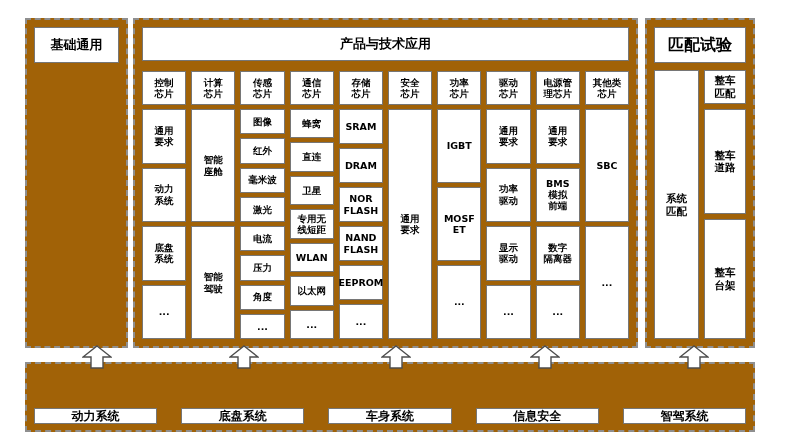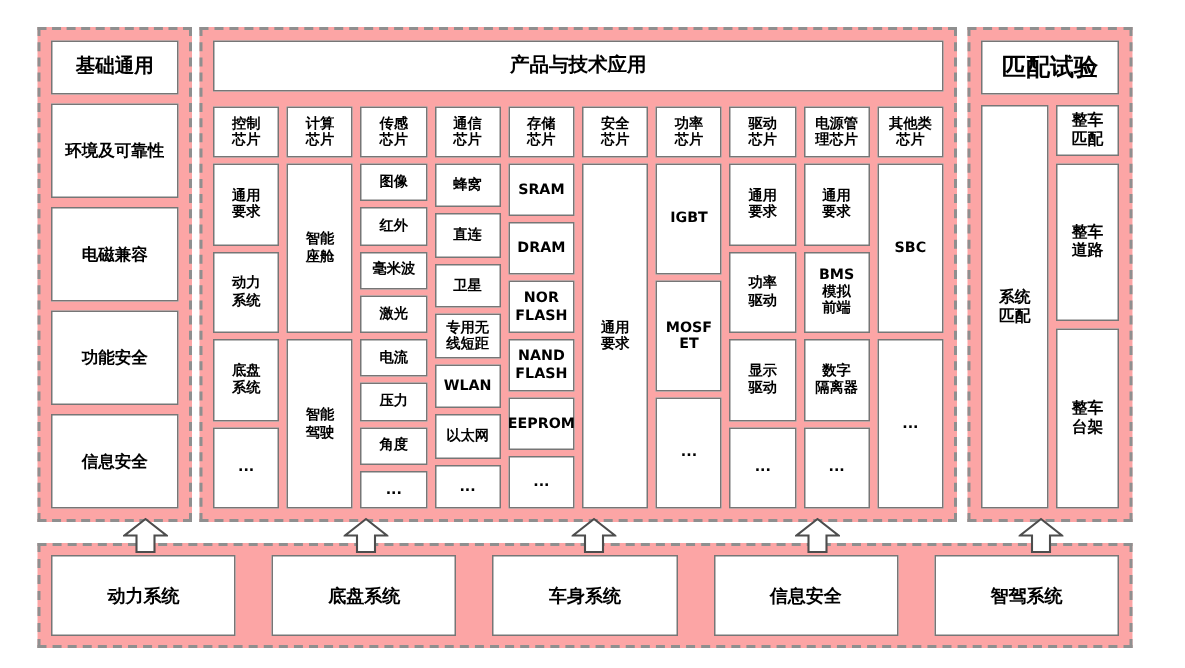--- a/index.html
+++ b/index.html
@@ -2,21 +2,21 @@
 <html><head>
 <meta charset="utf-8">
 <style>
   html,body{margin:0;padding:0;background:#ffffff;}
   .canvas{
     position:relative;width:790px;height:445px;background:#ffffff;overflow:hidden;
     font-family:"DejaVu Sans","Liberation Sans",sans-serif;
     font-weight:bold;color:#000;
   }
   .dashed-panel{
-    position:absolute;box-sizing:border-box;background:#fca5a5;
+    position:absolute;box-sizing:border-box;background:#a16207;
     border:2px dashed #8f8f8f;
   }
   .box{
     box-sizing:border-box;border:1px solid #767676;background:#fff;
     display:flex;align-items:center;justify-content:center;
     text-align:center;white-space:pre-line;line-height:1.2;
   }
   
   #left-panel{left:25px;top:18px;width:103px;height:330px;padding:7px;display:flex;flex-direction:column;gap:6px;}
   #left-title{height:36px;flex:0 0 36px;font-size:13px;}
@@ -35,43 +35,37 @@
   #right-body{flex:1;display:flex;gap:5px;}
   #right-side-box{width:45px;font-size:10.5px;}
   #right-items{flex:1;display:flex;flex-direction:column;gap:5px;}
   #right-items .box{font-size:10.5px;}
   #right-items .box:nth-child(1){flex:1;}
   #right-items .box:nth-child(2){flex:3.2;}
   #right-items .box:nth-child(3){flex:3.7;}
   
   #bottom-panel{left:25px;top:362px;width:730px;height:70px;padding:6px 7px;display:flex;flex-direction:column;gap:6px;}
   #bottom-bar{flex:0 0 25px;font-size:12.5px;border-color:#555;}
-  #bottom-items{flex:1;display:flex;gap:24px;}
+  #bottom-items{flex:1;display:flex;gap:24px;align-items:flex-end;}
   #bottom-items .box{flex:1;font-size:12px;}
   
   .up-arrow{position:absolute;top:345px;width:30px;height:24px;z-index:6;}
   .up-arrow:nth-of-type(1){left:82px;}
   .up-arrow:nth-of-type(2){left:229px;}
   .up-arrow:nth-of-type(3){left:381px;}
   .up-arrow:nth-of-type(4){left:530px;}
   .up-arrow:nth-of-type(5){left:679px;}
 </style>
 </head>
 <body>
 
 <div class="canvas">
 
   <div class="dashed-panel" id="left-panel">
     <div class="box" id="left-title">基础通用</div>
-    <div id="left-items">
-        <div class="box">环境及可靠性</div>
-        <div class="box">电磁兼容</div>
-        <div class="box">功能安全</div>
-        <div class="box">信息安全</div>
-      </div>
   </div>
 
   <div class="dashed-panel" id="center-panel">
     <div class="box" id="center-title">产品与技术应用</div>
     <div id="center-columns">
         <div class="col">
           <div class="box col-header">控制
 芯片</div>
           <div class="box item">通用
 要求</div>

